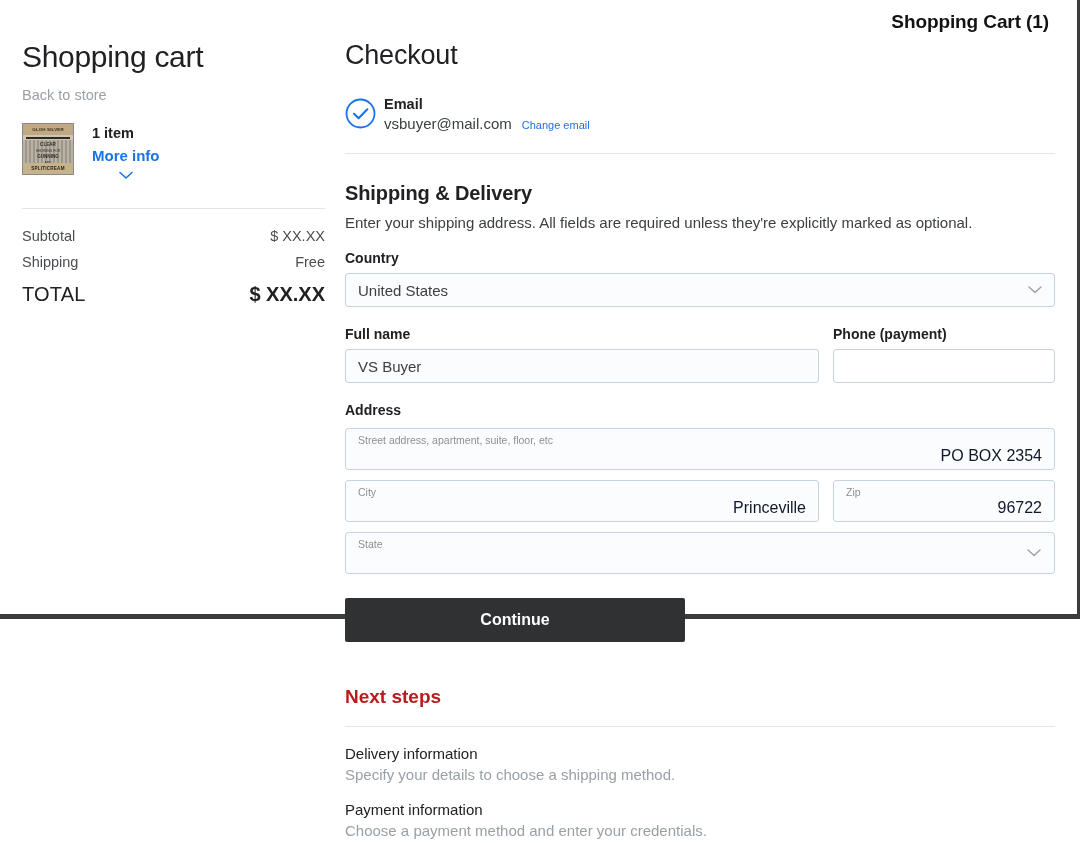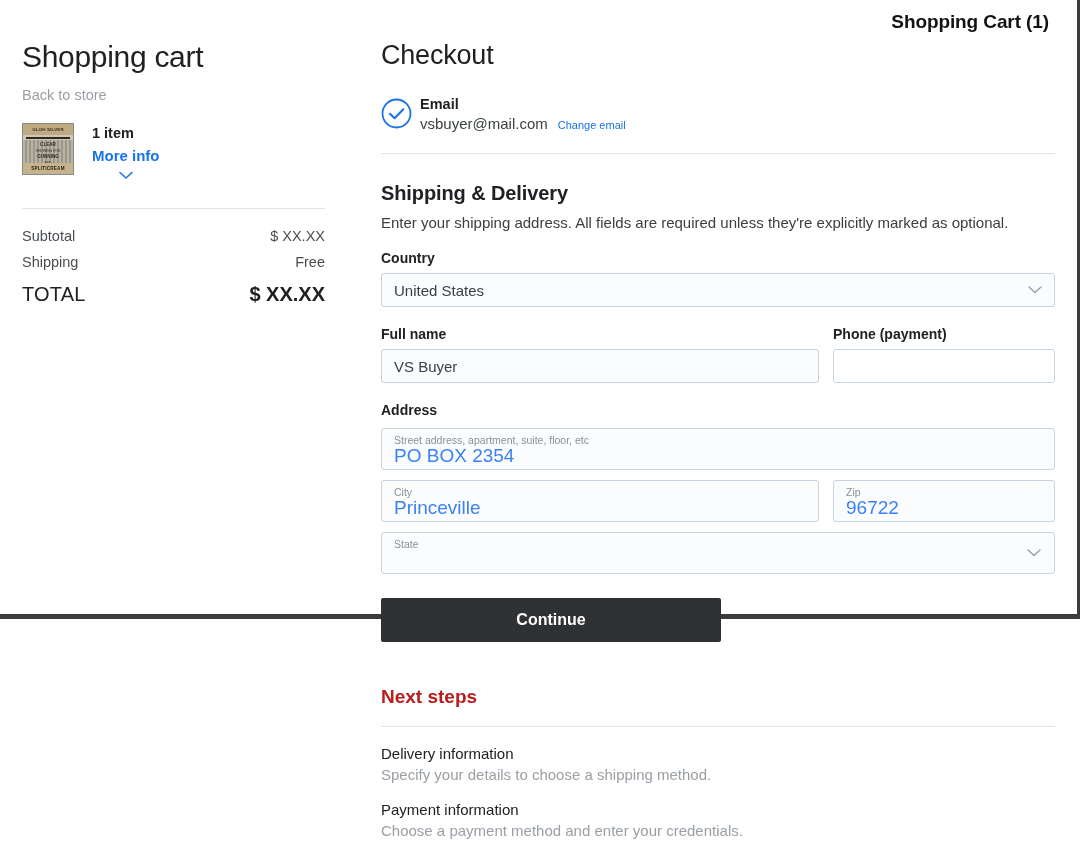--- a/index.html
+++ b/index.html
@@ -34,21 +34,20 @@
   }
 
   
   .columns {
     position: absolute;
     top: 40px;
     left: 0;
     width: 1075px;
     display: flex;
     align-items: flex-start;
-    gap: 36px;
   }
 
   .sidebar {
     width: 345px;
     padding-left: 22px;
     padding-right: 20px;
     flex: 0 0 345px;
   }
 
   .checkout {
@@ -227,24 +226,25 @@
     padding: 5px 12px 0 12px;
     margin-top: 10px;
   }
   .ffield .flabel {
     font-size: 10.5px;
     color: #8b9096;
     line-height: 12px;
     display: block;
   }
   .ffield .fvalue {
-    font-size: 19px;
-    color: #3b82f6;
+    font-size: 16px;
+    color: #0f172a;
     line-height: 20px;
     display: block;
+    text-align: right;
   }
   .ffield .chev {
     position: absolute; right: 13px; top: 50%;
     transform: translateY(-50%);
   }
   .frow { display: flex; gap: 14px; }
   .f-city { flex: 1 1 465px; }
   .f-zip { flex: 0 0 222px; }
 
   .continue-btn {

